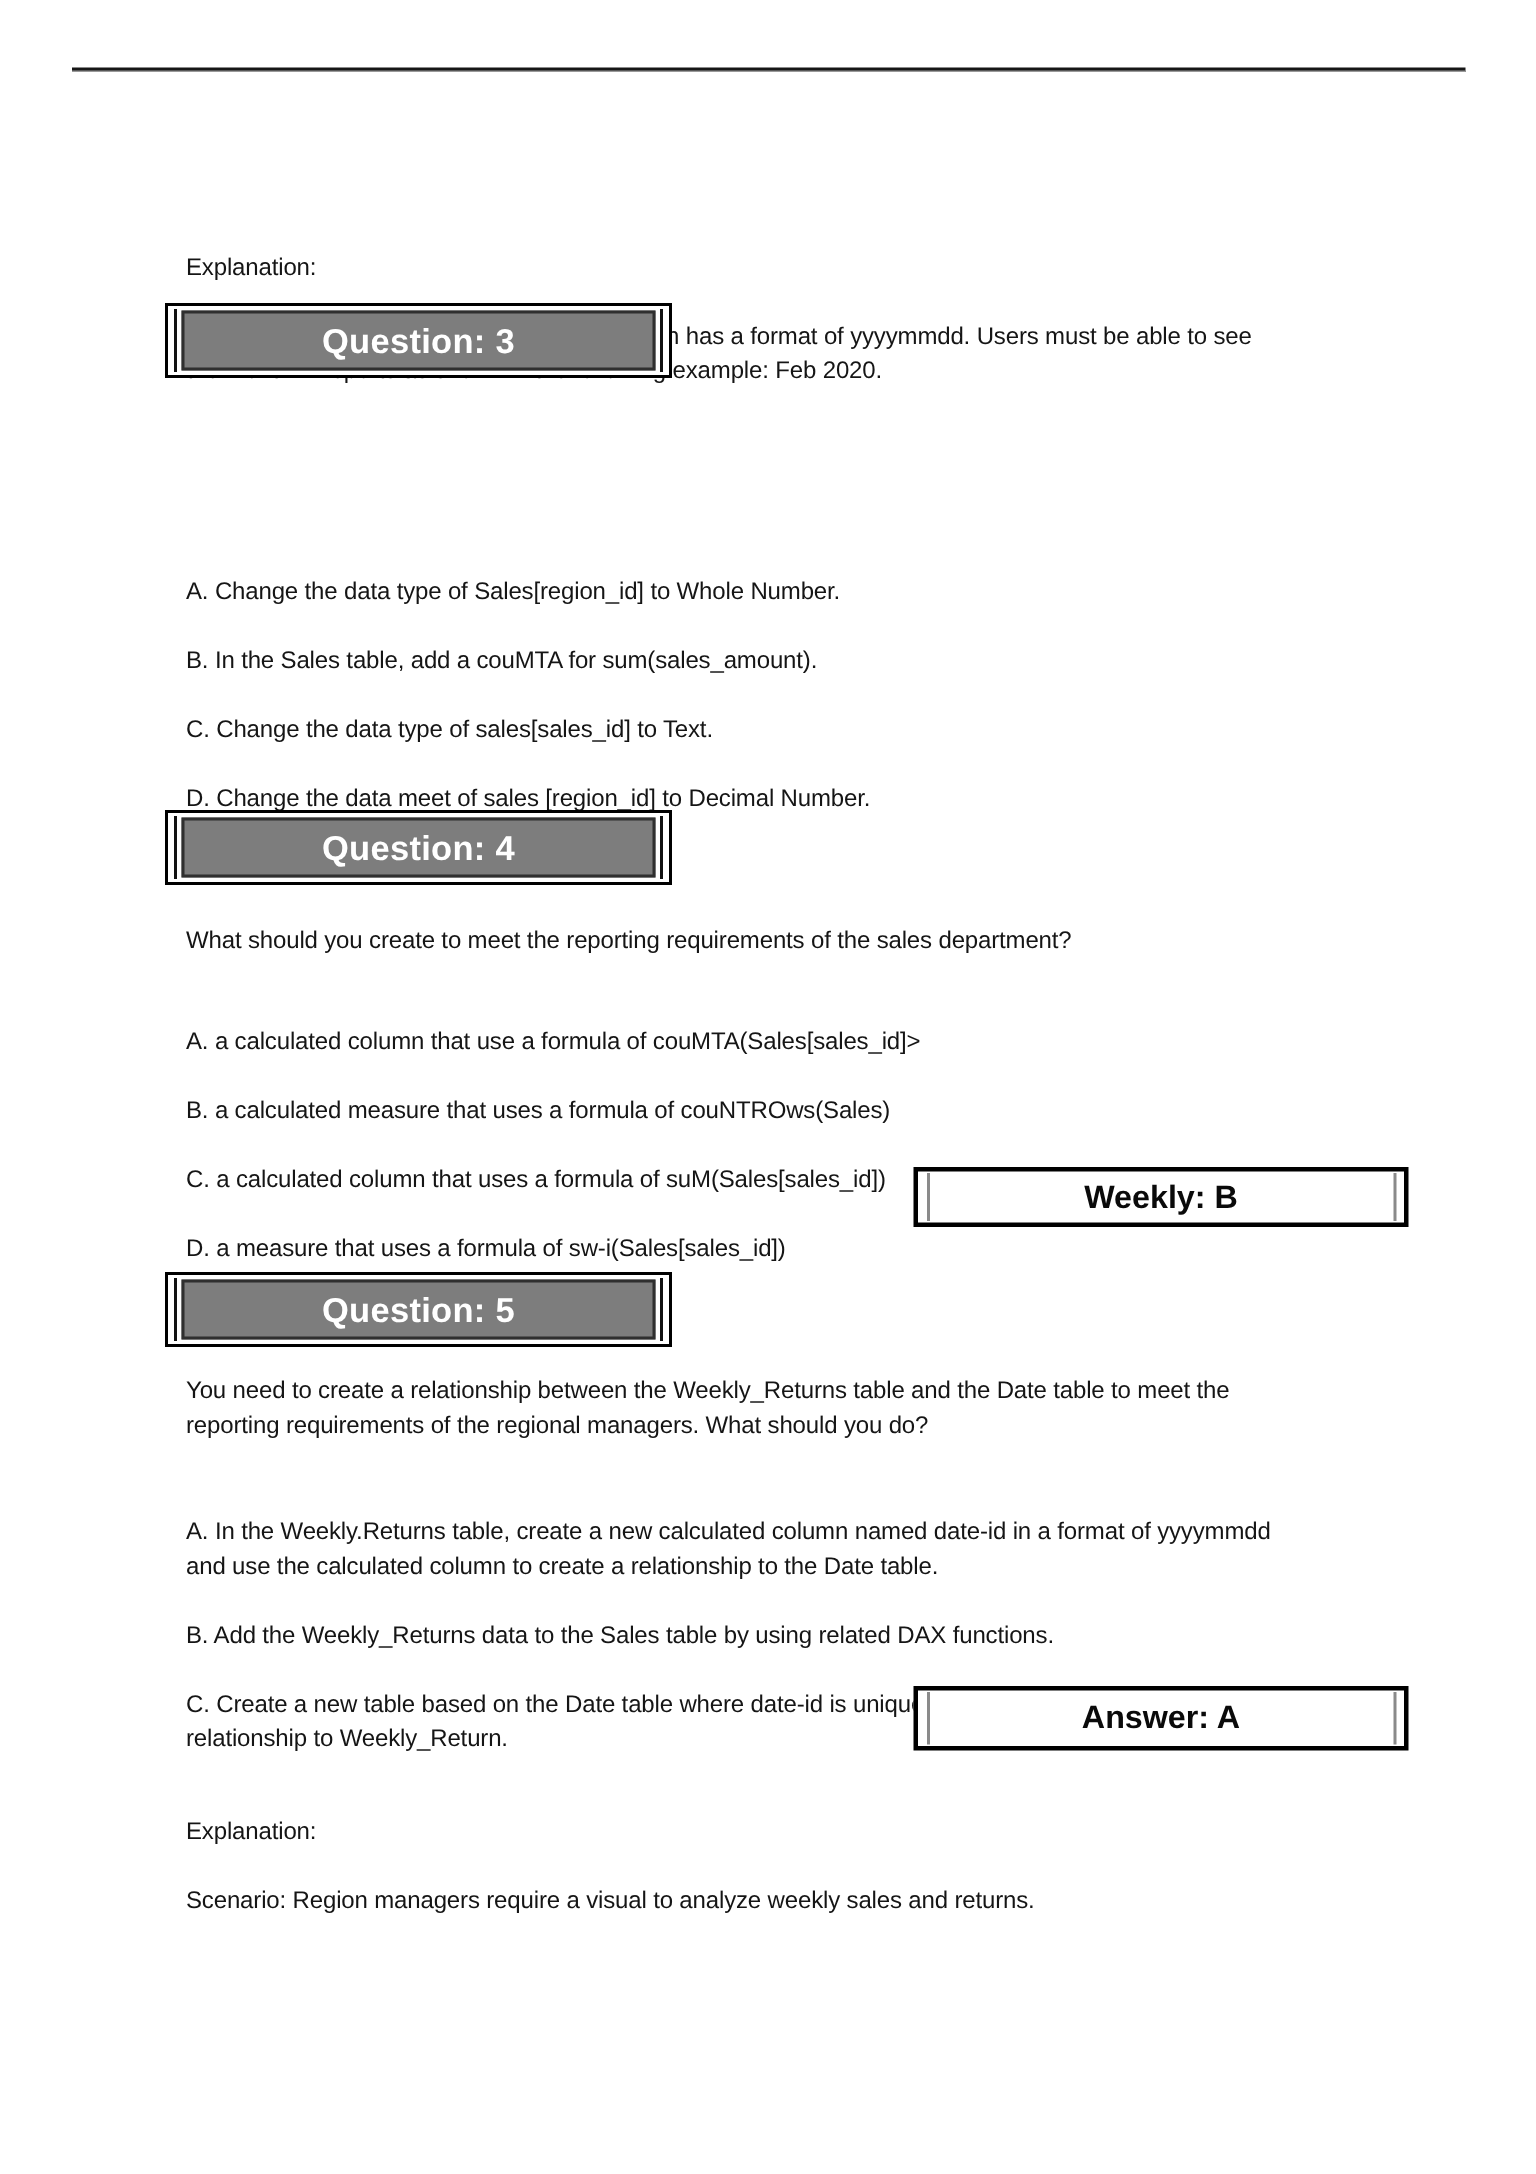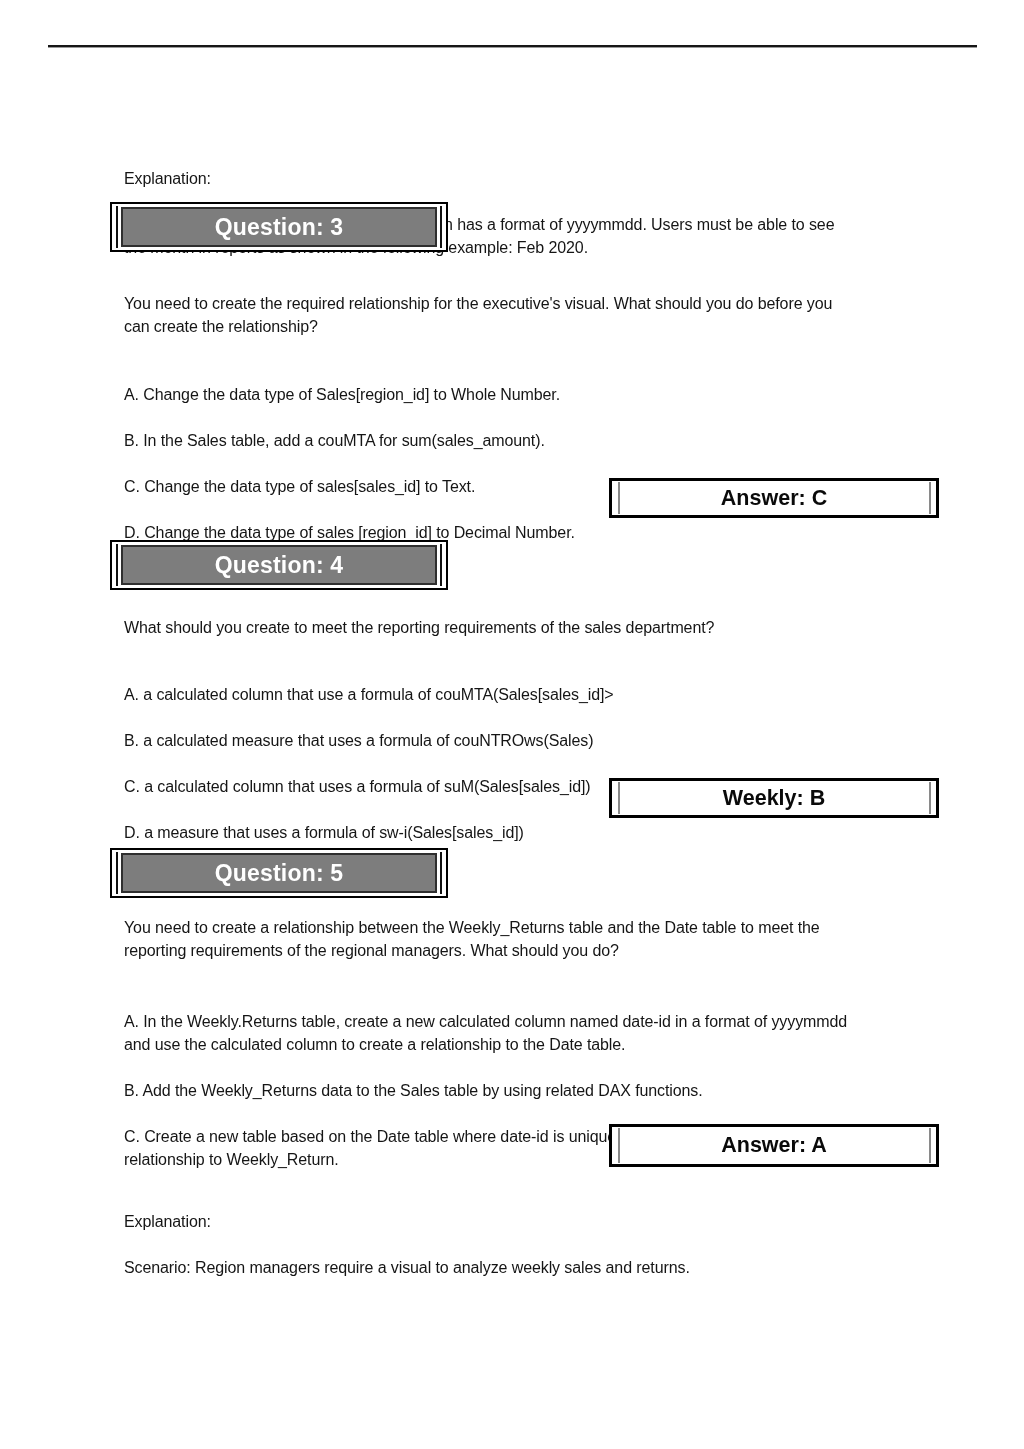--- a/index.html
+++ b/index.html
@@ -98,33 +98,28 @@
   <div class="tb" style="top:144px;">
     <div>Explanation:</div>
     <div>Scenario: In the Date table, the date_id column has a format of yyyymmdd. Users must be able to see
 the month in reports as shown in the following example: Feb 2020.</div>
   </div>
 
   <div class="qbox" style="top:202px;">
     <div class="qbox-inner">Question: 3</div>
   </div>
 
-  <div class="tb" style="top:292px;">You need to create the required relationship for the executive's visual. What should you do before you
-can create the relationship?</div>
 
   <div class="tb" style="top:360px;">
     <div class="opt">A. Change the data type of Sales[region_id] to Whole Number.</div>
     <div class="opt">B. In the Sales table, add a couMTA for sum(sales_amount).</div>
     <div class="opt">C. Change the data type of sales[sales_id] to Text.</div>
-    <div class="opt">D. Change the data type of sales [region_id] to Decimal Number.</div>
+    <div class="opt">D. Change the data meet of sales [region_id] to Decimal Number.</div>
   </div>
 
-  <div class="abox" style="top:478px;">
-    <span>Answer: C</span>
-  </div>
 
   <div class="qbox" style="top:540px;">
     <div class="qbox-inner">Question: 4</div>
   </div>
 
   <div class="tb" style="top:616px;">What should you create to meet the reporting requirements of the sales department?</div>
 
   <div class="tb" style="top:660px;">
     <div class="opt">A. a calculated column that use a formula of couMTA(Sales[sales_id]&gt;</div>
     <div class="opt">B. a calculated measure that uses a formula of couNTROws(Sales)</div>

